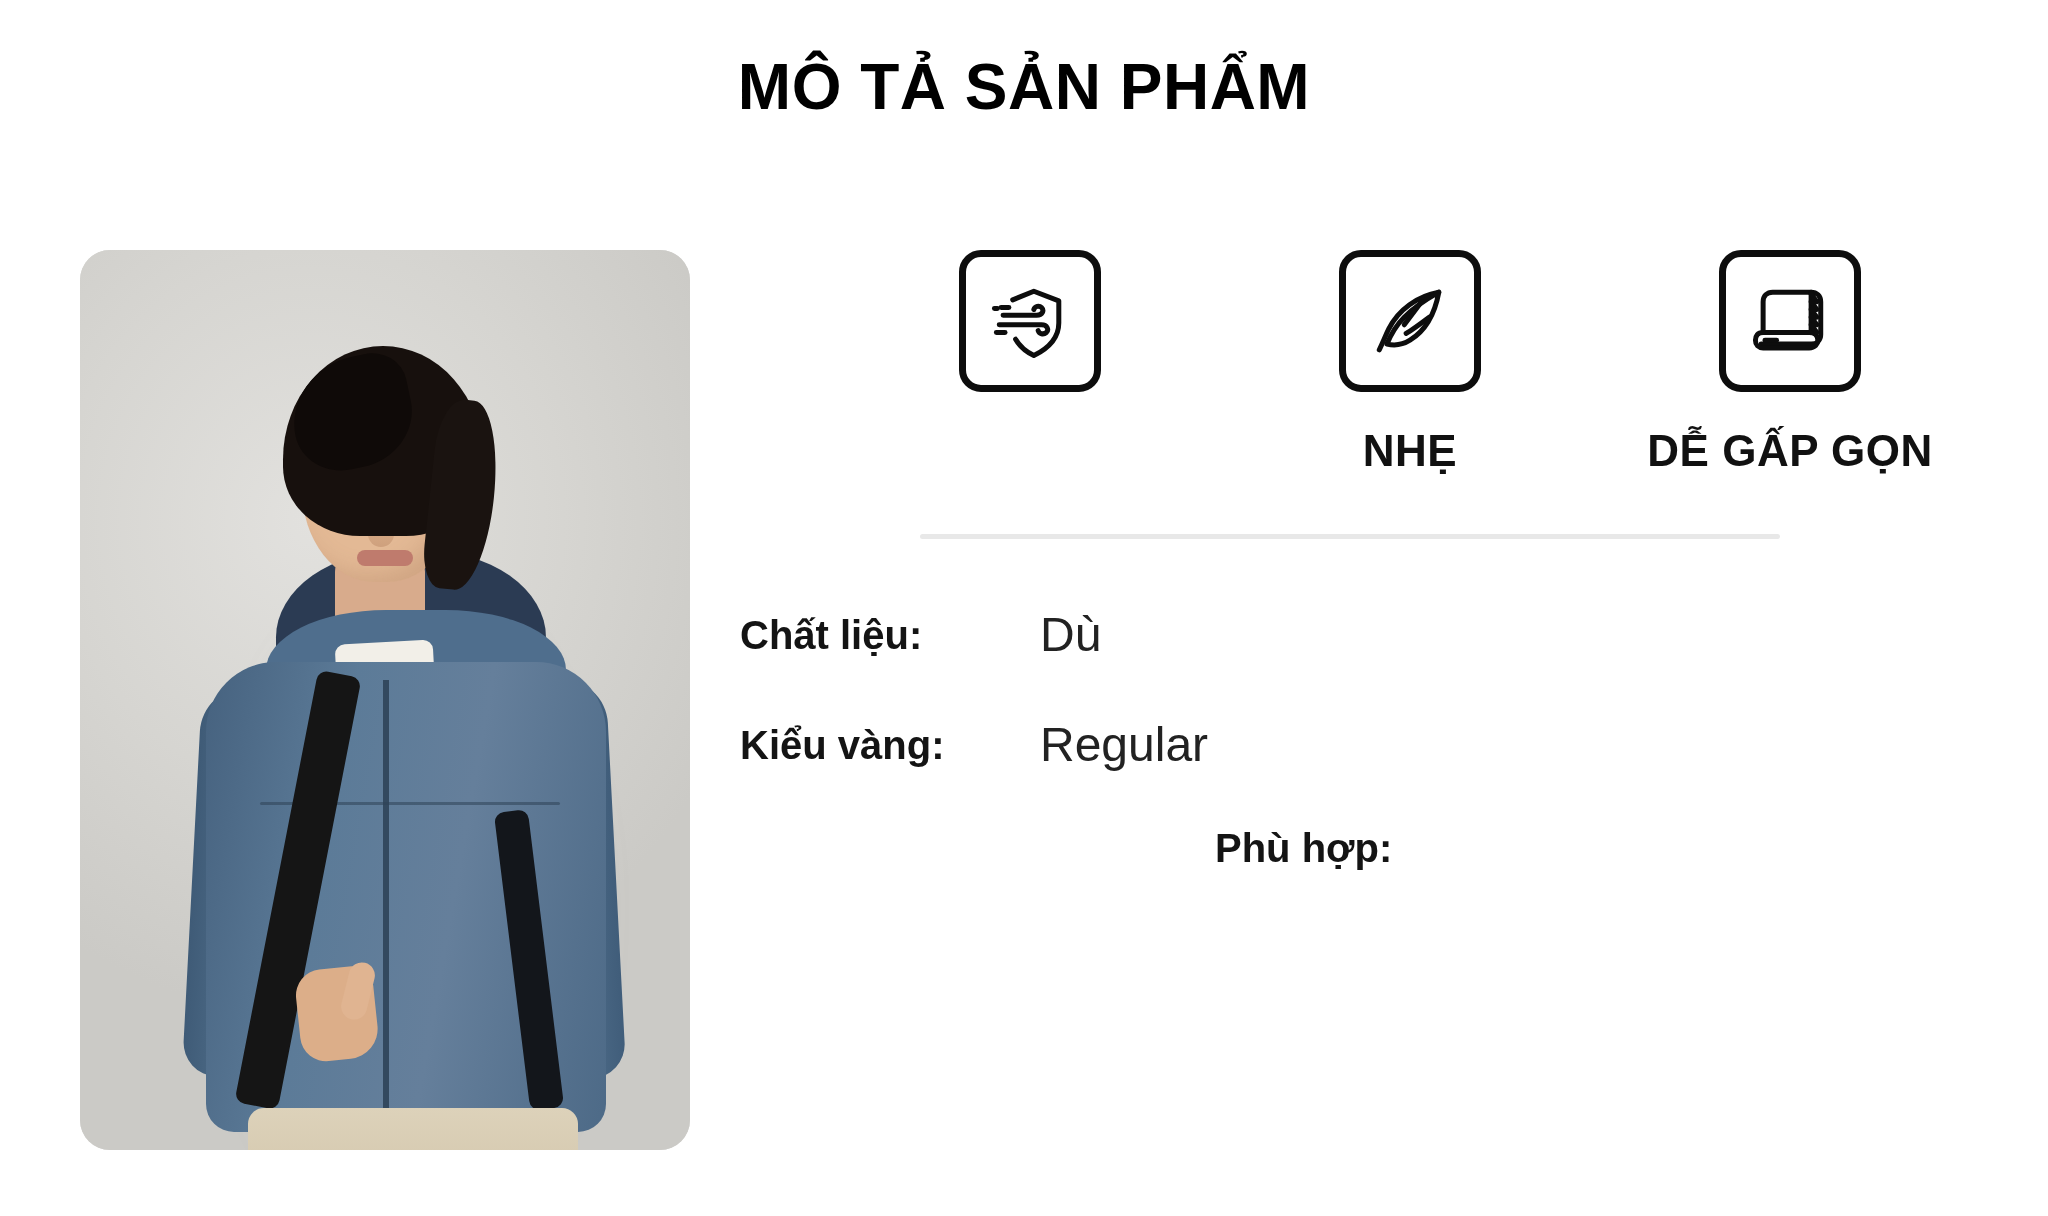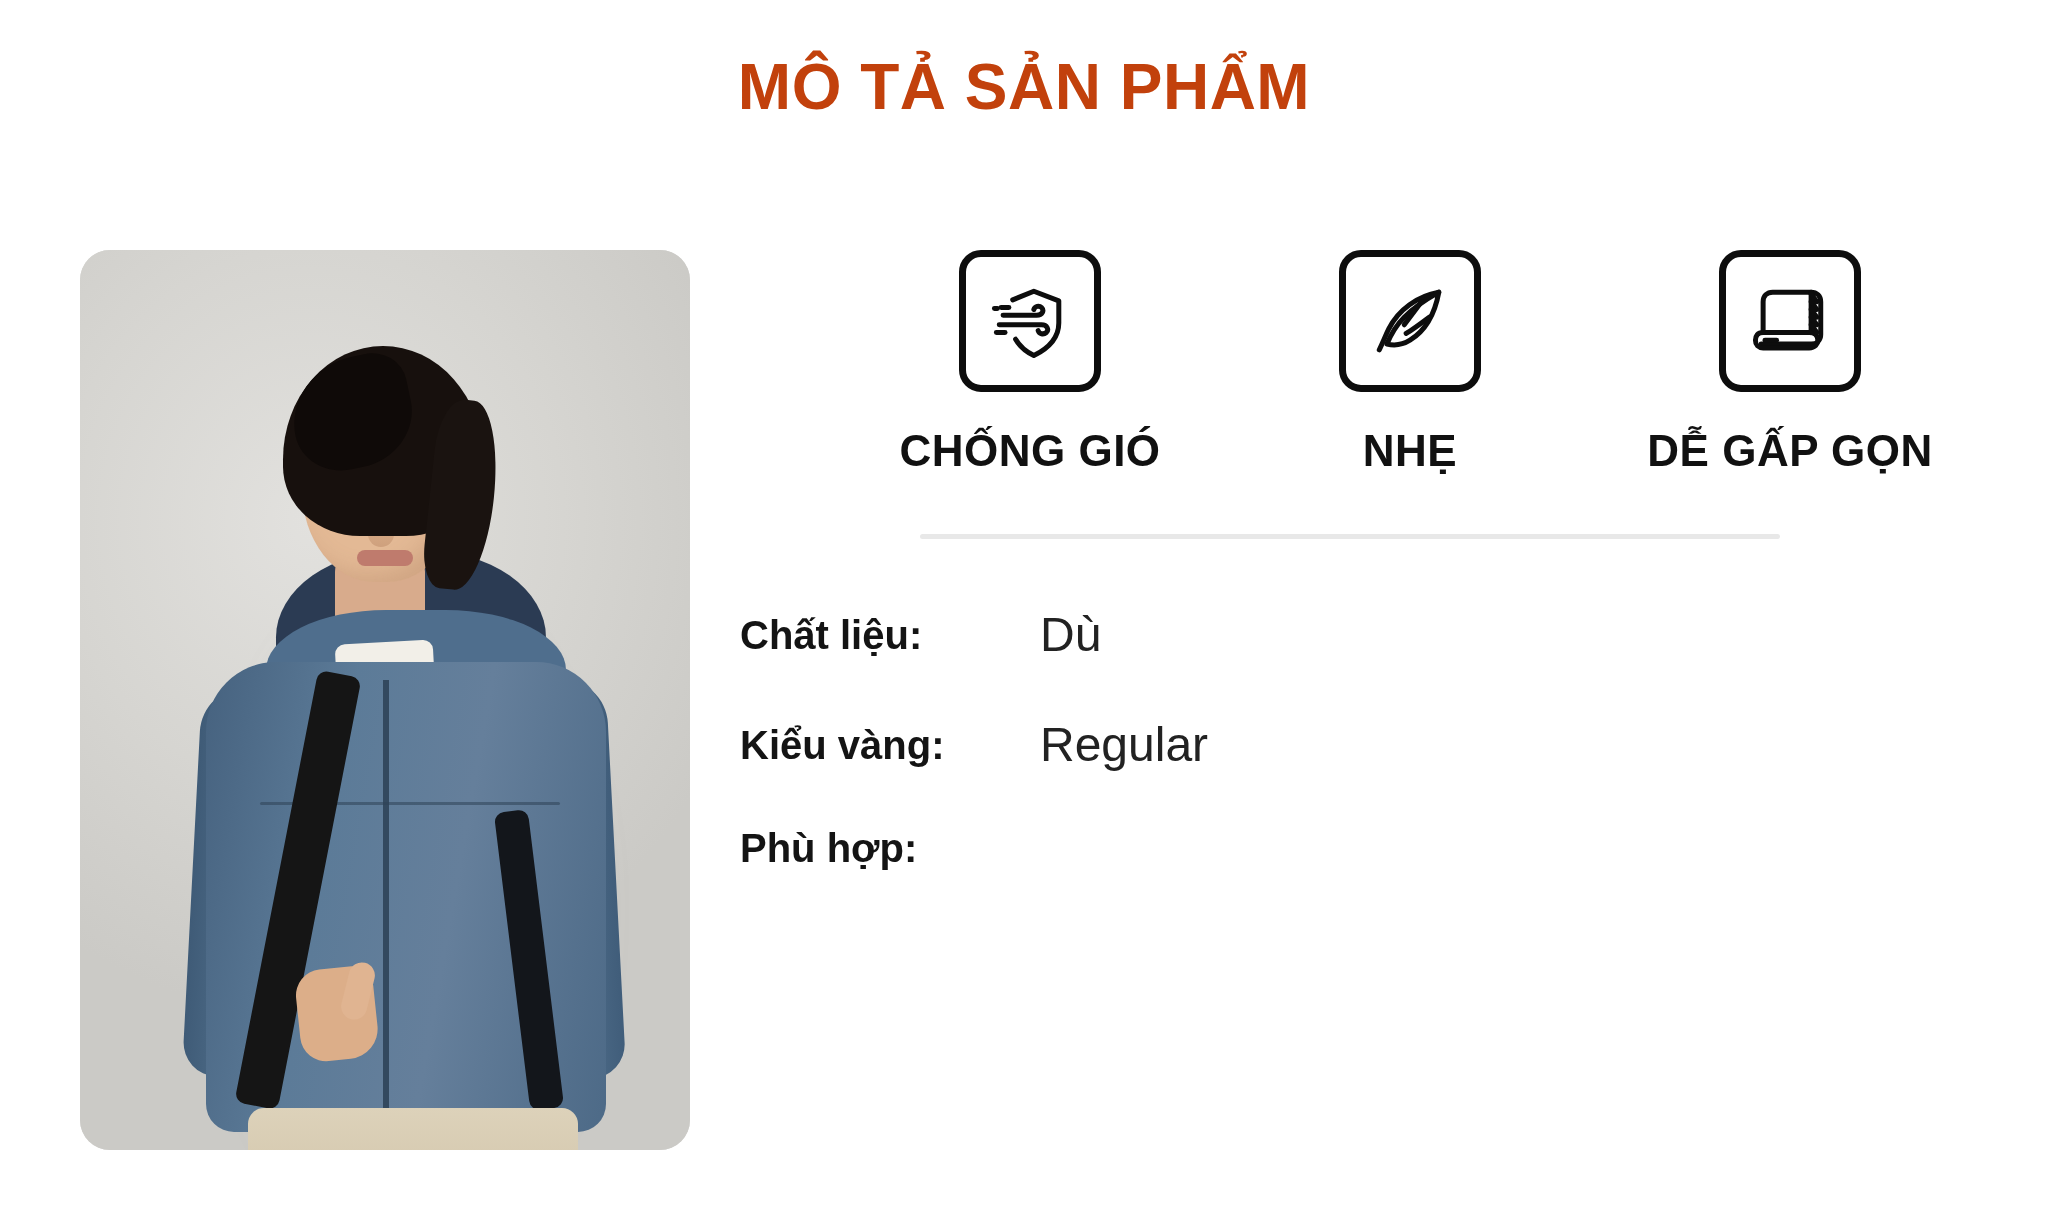--- a/index.html
+++ b/index.html
@@ -18,21 +18,21 @@
   
   .page-title {
     position: absolute;
     top: 52px;
     left: 0;
     width: 2048px;
     text-align: center;
     font-size: 64px;
     font-weight: bold;
     letter-spacing: 0.5px;
-    color: #c2410c;
+    color: #000000;
     line-height: 1.1;
   }
 
   
   .photo-card {
     position: absolute;
     left: 80px;
     top: 250px;
     width: 610px;
     height: 900px;
@@ -324,21 +324,21 @@
   
   .specs {
     margin-top: 62px;
     padding-left: 20px;
   }
   .spec-row {
     display: flex;
     align-items: center;
     margin-bottom: 42px;
   }
-  .spec-row:last-child { margin-bottom: 0; }
+  .spec-row:last-child { margin-bottom: 0; flex-direction: column; }
   .spec-label {
     width: 300px;
     flex: 0 0 300px;
     font-size: 40px;
     font-weight: bold;
     color: #141414;
     line-height: 1.35;
   }
   .spec-value {
     font-size: 48px;
@@ -391,21 +391,20 @@
       <div class="feature-icon">
         <svg width="96" height="96" viewBox="0 0 100 100" fill="none" stroke="#0d0d0d" stroke-width="5.2" stroke-linecap="round" stroke-linejoin="round">
           <path d="M32 28 L54 19 L80 29 V52 C80 68 68 79 54 86 C46 82 39 76 35 69"></path>
           <path d="M22 44 H57 C63 44 65 39 62 36 C59.5 33.5 55 34.5 54 38"></path>
           <path d="M18 54 H62 C68 54 70 59 67 62 C64 64.5 59.5 63.5 58.5 60"></path>
           <path d="M20 36 H28"></path>
           <path d="M13 37 H16"></path>
           <path d="M15 62 H24"></path>
         </svg>
       </div>
-      <div class="feature-label">CHỐNG GIÓ</div>
     </div>
 
     <div class="feature">
       <div class="feature-icon">
         <svg width="96" height="96" viewBox="0 0 100 100" fill="none" stroke="#0d0d0d" stroke-width="5.2" stroke-linecap="round" stroke-linejoin="round">
           <path d="M80 20 C58 24 38 38 28 58 C24 66 22 72 18 80"></path>
           <path d="M80 20 C76 42 66 60 50 70 C42 75 34 76 26 74 C30 64 36 54 44 46 C54 36 66 28 80 20 Z"></path>
           <path d="M62 30 C56 38 50 46 44 54"></path>
           <path d="M70 46 C62 52 54 58 46 63"></path>
         </svg>

